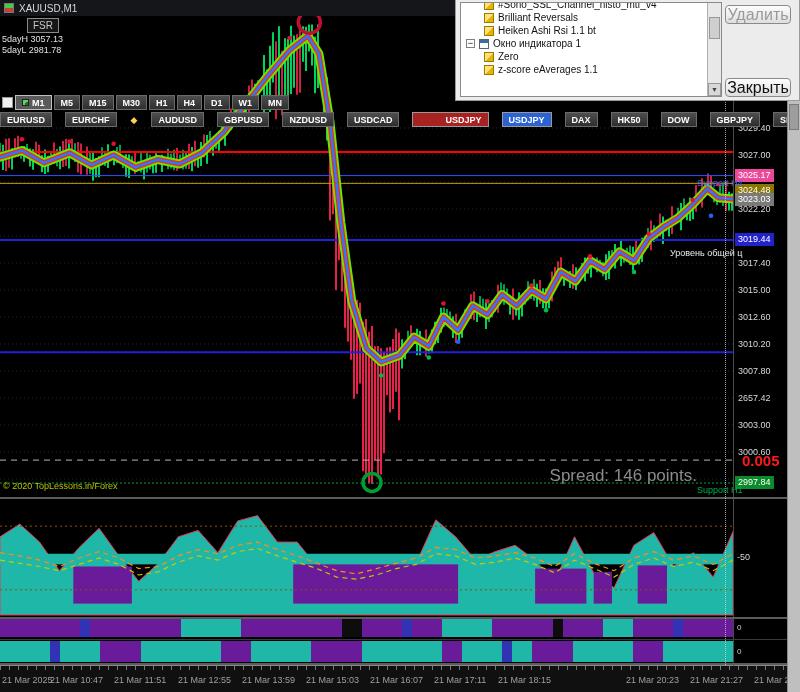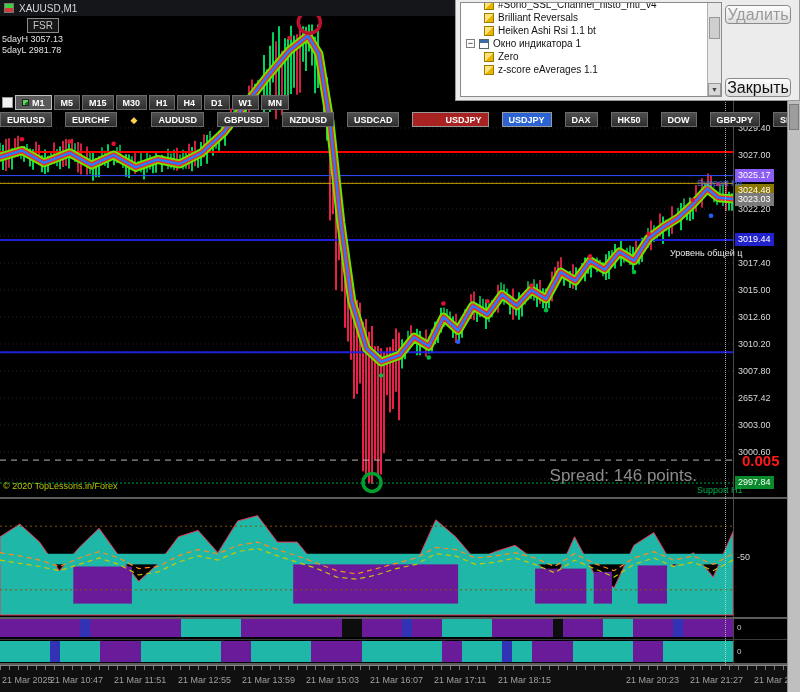--- a/index.html
+++ b/index.html
@@ -478,21 +478,21 @@
       <div class="tick" style="top: 188px;">3022.20</div>
       <div class="tick" style="top: 242px;">3017.40</div>
       <div class="tick" style="top: 269px;">3015.00</div>
       <div class="tick" style="top: 296px;">3012.60</div>
       <div class="tick" style="top: 323px;">3010.20</div>
       <div class="tick" style="top: 350px;">3007.80</div>
       <div class="tick" style="top: 377px;">2657.42</div>
       <div class="tick" style="top: 404px;">3003.00</div>
       <div class="tick" style="top: 431px;">3000.60</div>
       <div class="tick" style="top: 458px;">2998.19</div>
-      <div class="ptag" style="top: 152.588px; background: #8b5cf6;">3025.17</div>
+      <div class="ptag" style="top: 152.588px; background: #ec4899;">3025.17</div>
       <div class="ptag" style="top: 168px; background: rgb(138, 118, 0);">3024.48</div>
       <div class="ptag" style="top: 176.662px; background: rgb(122, 122, 122);">3023.03</div>
       <div class="ptag" style="top: 217.05px; background: rgb(34, 34, 204);">3019.44</div>
       <div class="ptag" style="top: 460.05px; background: rgb(10, 138, 42);">2997.84</div>
     </div>
 
   <div class="hdiv" style="top:497px"></div>
   <div class="hdiv" style="top:617px"></div>
   <div class="hdiv" style="top:638.5px;height:1px;background:#3a3a3a"></div>
   <div class="hdiv" style="top:662.5px"></div>

